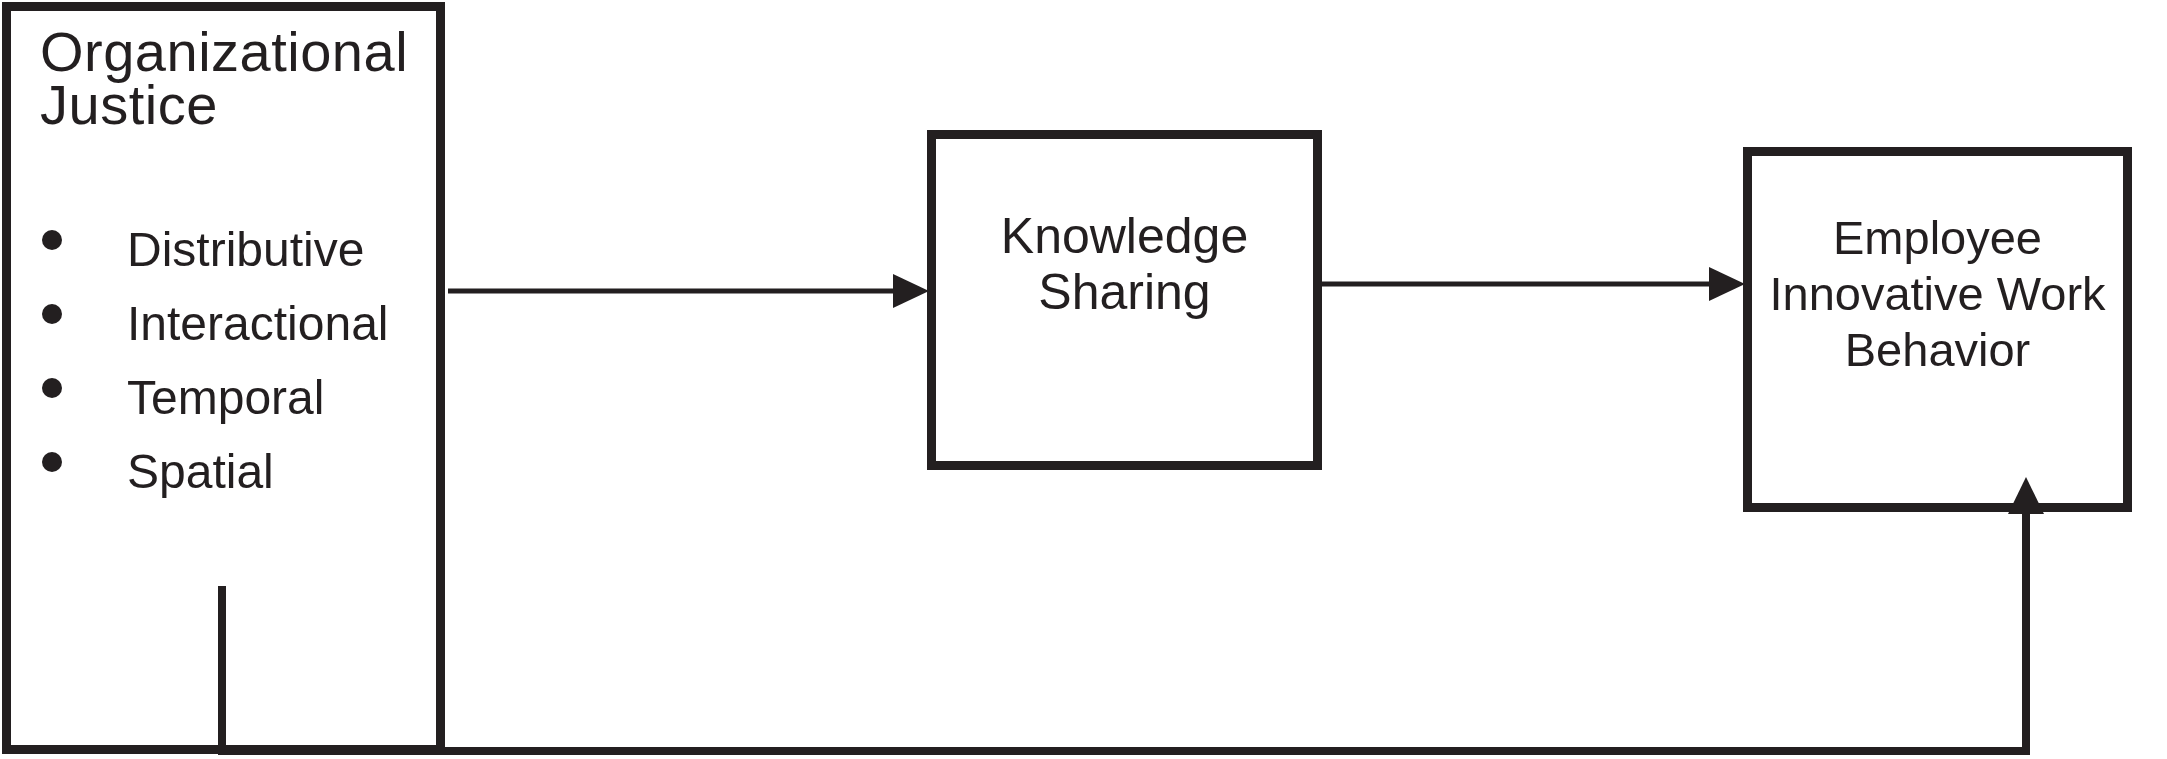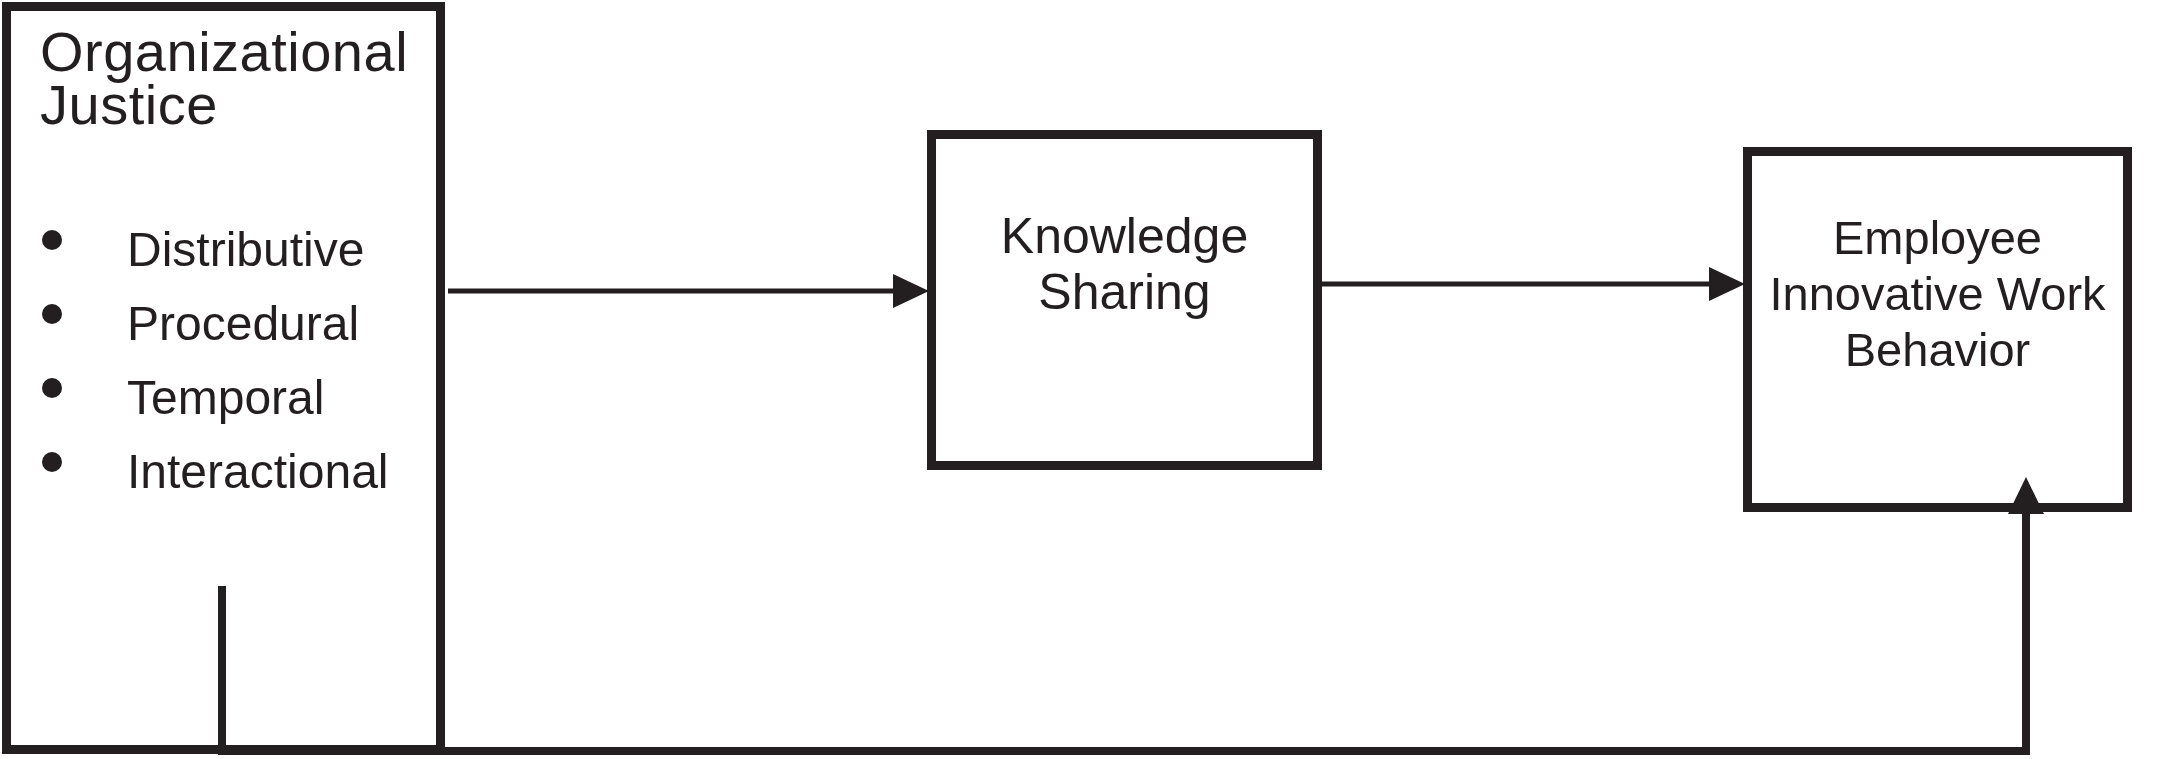--- a/index.html
+++ b/index.html
@@ -54,29 +54,29 @@
   <div class="box box-justice">
     <div class="justice-title">Organizational
 Justice</div>
     <ul class="bullets">
       <li class="bullet">
         <span class="dot"></span>
         <span>Distributive</span>
       </li>
       <li class="bullet">
         <span class="dot"></span>
-        <span>Procedural</span>
+        <span>Interactional</span>
       </li>
       <li class="bullet">
         <span class="dot"></span>
         <span>Temporal</span>
       </li>
       <li class="bullet">
         <span class="dot"></span>
-        <span>Interactional</span>
+        <span>Spatial</span>
       </li>
     </ul>
   </div>
 
   <div class="box box-knowledge label-box">
     <div class="node-label">Knowledge
 Sharing</div>
   </div>
 
   <div class="box box-behavior label-box">

